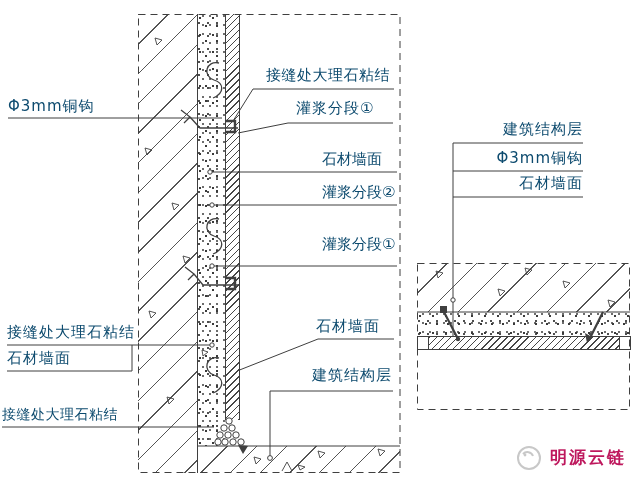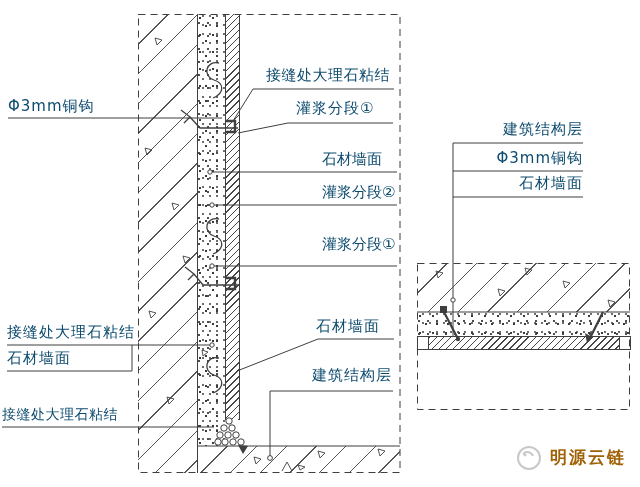--- a/index.html
+++ b/index.html
@@ -28,21 +28,21 @@
   .lbl{
     position:absolute;font-size:15px;line-height:18px;letter-spacing:1px;
     white-space:nowrap;color:#0c4a6e;
   }
   .lbl.small{font-size:14px;letter-spacing:0.5px;}
   .lbl.ralign{text-align:right;}
   svg{display:block;}
   .wm{
     position:absolute;left:514px;top:442px;display:flex;align-items:center;gap:6px;
   }
-  .wm-text{font-size:17px;letter-spacing:2px;color:#a16207;font-weight:bold;}
+  .wm-text{font-size:17px;letter-spacing:2px;color:#be185d;font-weight:bold;}
 </style>
 </head>
 <body>
 
 <div id="canvas">
 
   <div class="abs hatch" style="left:138px;top:14px;width:59px;height:459px;border-right:1px solid #3f3f3f;"></div>
   <div class="abs hatch" style="left:197px;top:446px;width:203px;height:27px;"></div>
   <div class="abs stipple" style="left:197px;top:14px;width:28px;height:432px;"></div>
   <div class="abs hatch-dense" style="left:225px;top:14px;width:13px;height:406px;border-left:1px solid #3f3f3f;border-right:1px solid #3f3f3f;"></div>

